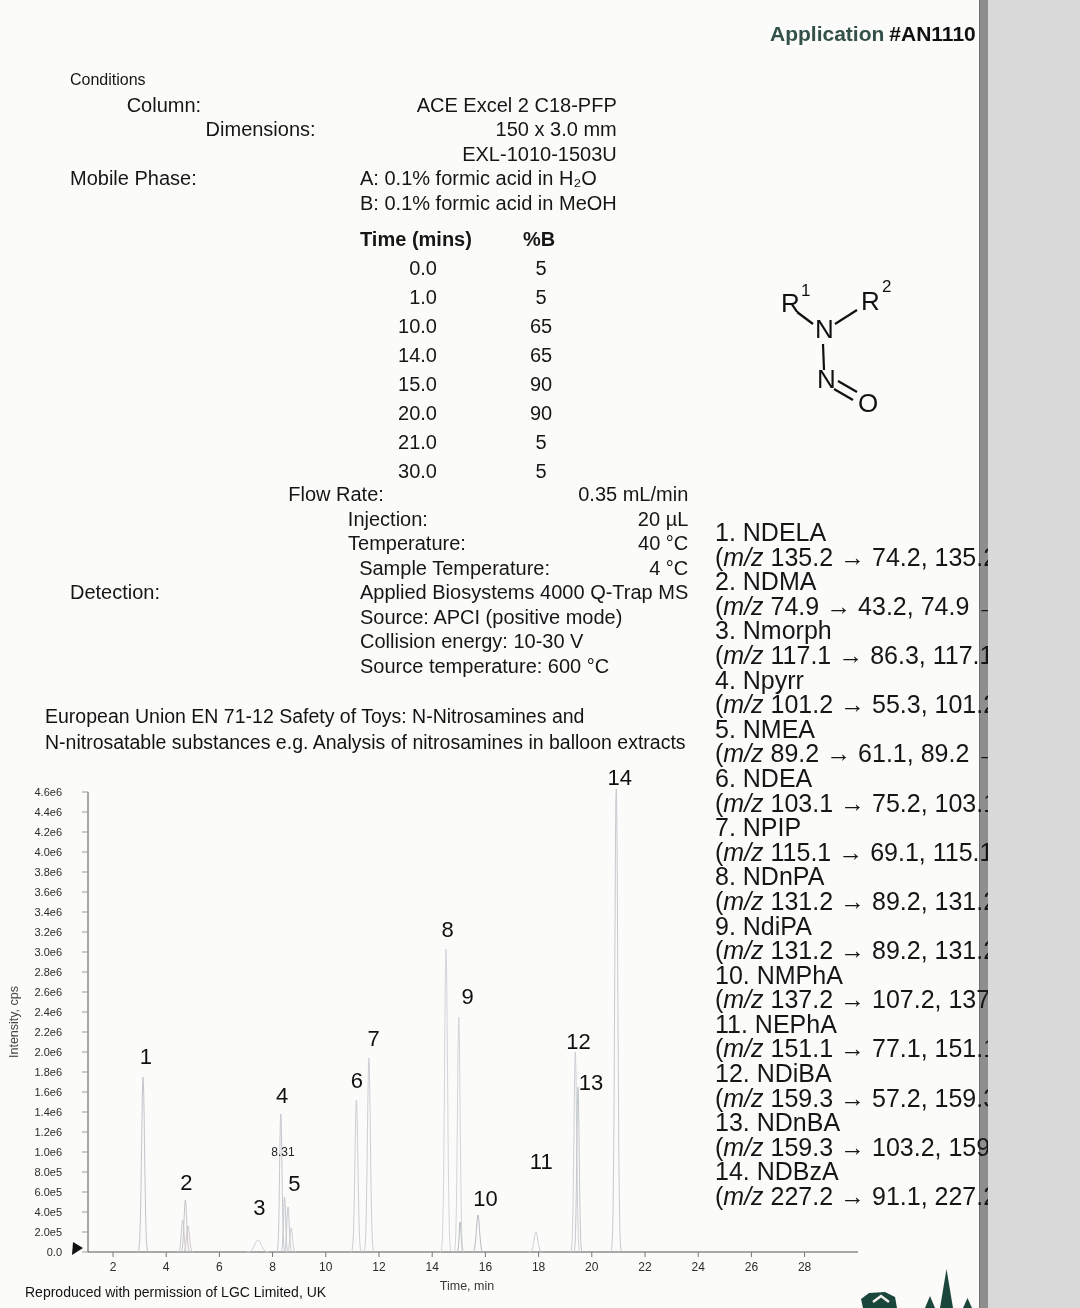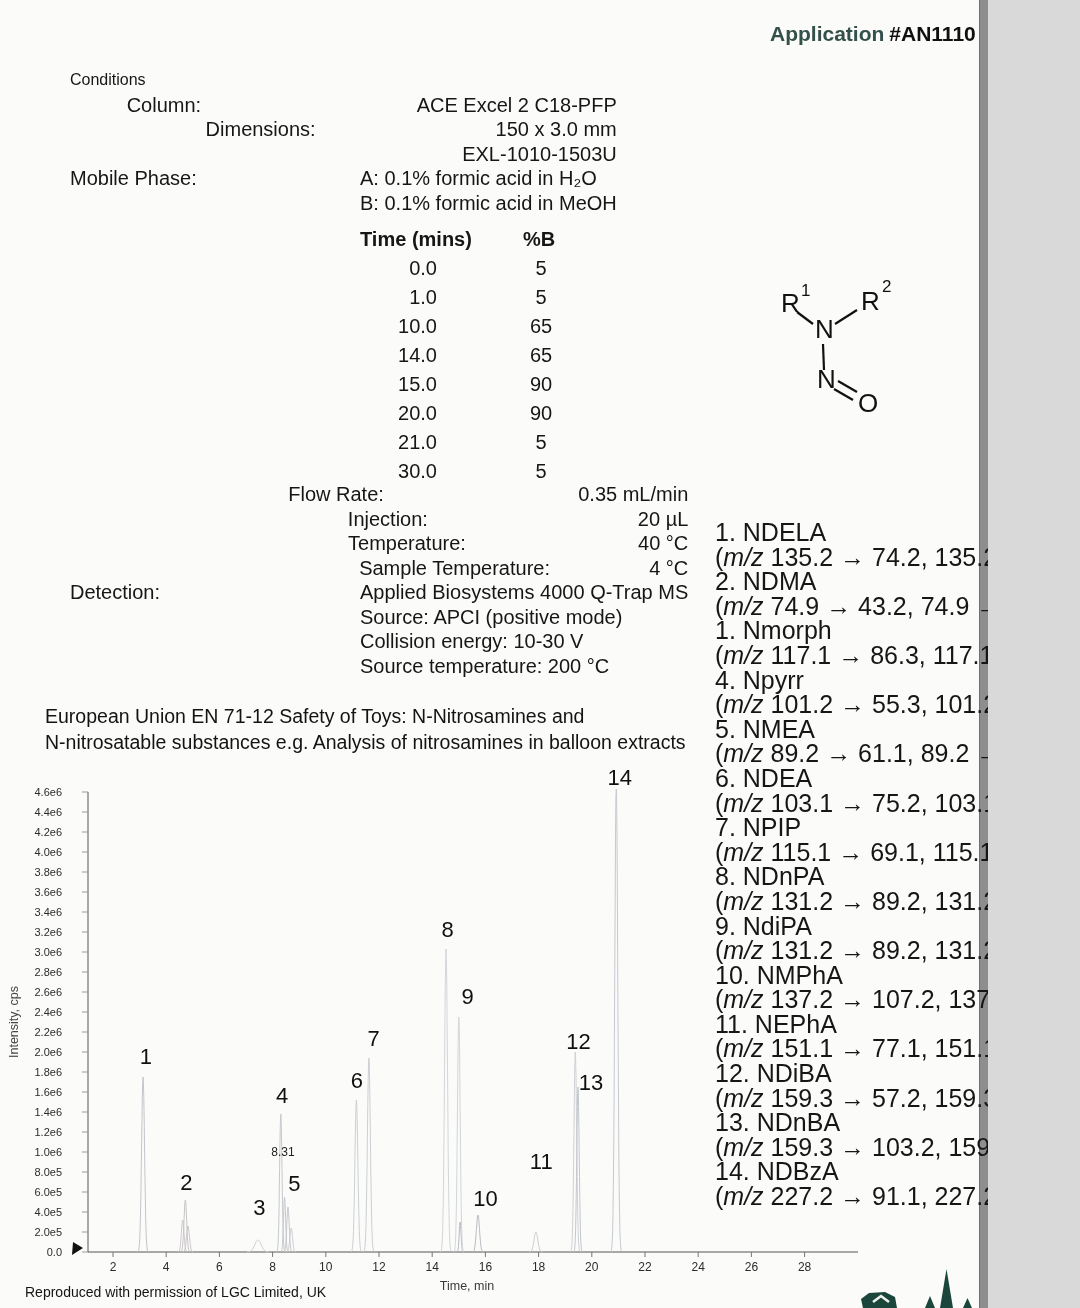--- a/index.html
+++ b/index.html
@@ -139,21 +139,21 @@
         <div class="val">
           <div>4 °C</div>
         </div>
       </div>
       <div class="kv-row">
         <span class="lbl">Detection:</span>
         <div class="val">
           <div>Applied Biosystems 4000 Q-Trap MS</div>
           <div>Source: APCI (positive mode)</div>
           <div>Collision energy: 10-30 V</div>
-          <div>Source temperature: 200 °C</div>
+          <div>Source temperature: 600 °C</div>
         </div>
       </div>
     </div>
 
   <svg class="structure" width="220" height="155" viewBox="0 0 220 155">
     <g fill="#111" font-size="26" font-family="Liberation Sans, sans-serif">
       <text x="36" y="42">R</text>
       <text x="56" y="26" font-size="17">1</text>
       <text x="116" y="40">R</text>
       <text x="137" y="22" font-size="17">2</text>
@@ -168,21 +168,21 @@
       <line x1="89" y1="119" x2="108" y2="130"></line>
       <line x1="93" y1="111" x2="112" y2="122"></line>
     </g>
   </svg>
 
   <div class="compounds" id="compounds">
       <div>1. NDELA</div>
       <div>(<i>m/z</i> 135.2 → 74.2, 135.2 → 104.2)</div>
       <div>2. NDMA</div>
       <div>(<i>m/z</i> 74.9 → 43.2, 74.9 → 58.2)</div>
-      <div>1. Nmorph</div>
+      <div>3. Nmorph</div>
       <div>(<i>m/z</i> 117.1 → 86.3, 117.1 → 73.3)</div>
       <div>4. Npyrr</div>
       <div>(<i>m/z</i> 101.2 → 55.3, 101.2 → 59.2)</div>
       <div>5. NMEA</div>
       <div>(<i>m/z</i> 89.2 → 61.1, 89.2 → 43.3)</div>
       <div>6. NDEA</div>
       <div>(<i>m/z</i> 103.1 → 75.2, 103.1 → 47.2)</div>
       <div>7. NPIP</div>
       <div>(<i>m/z</i> 115.1 → 69.1, 115.1 → 41.2)</div>
       <div>8. NDnPA</div>

